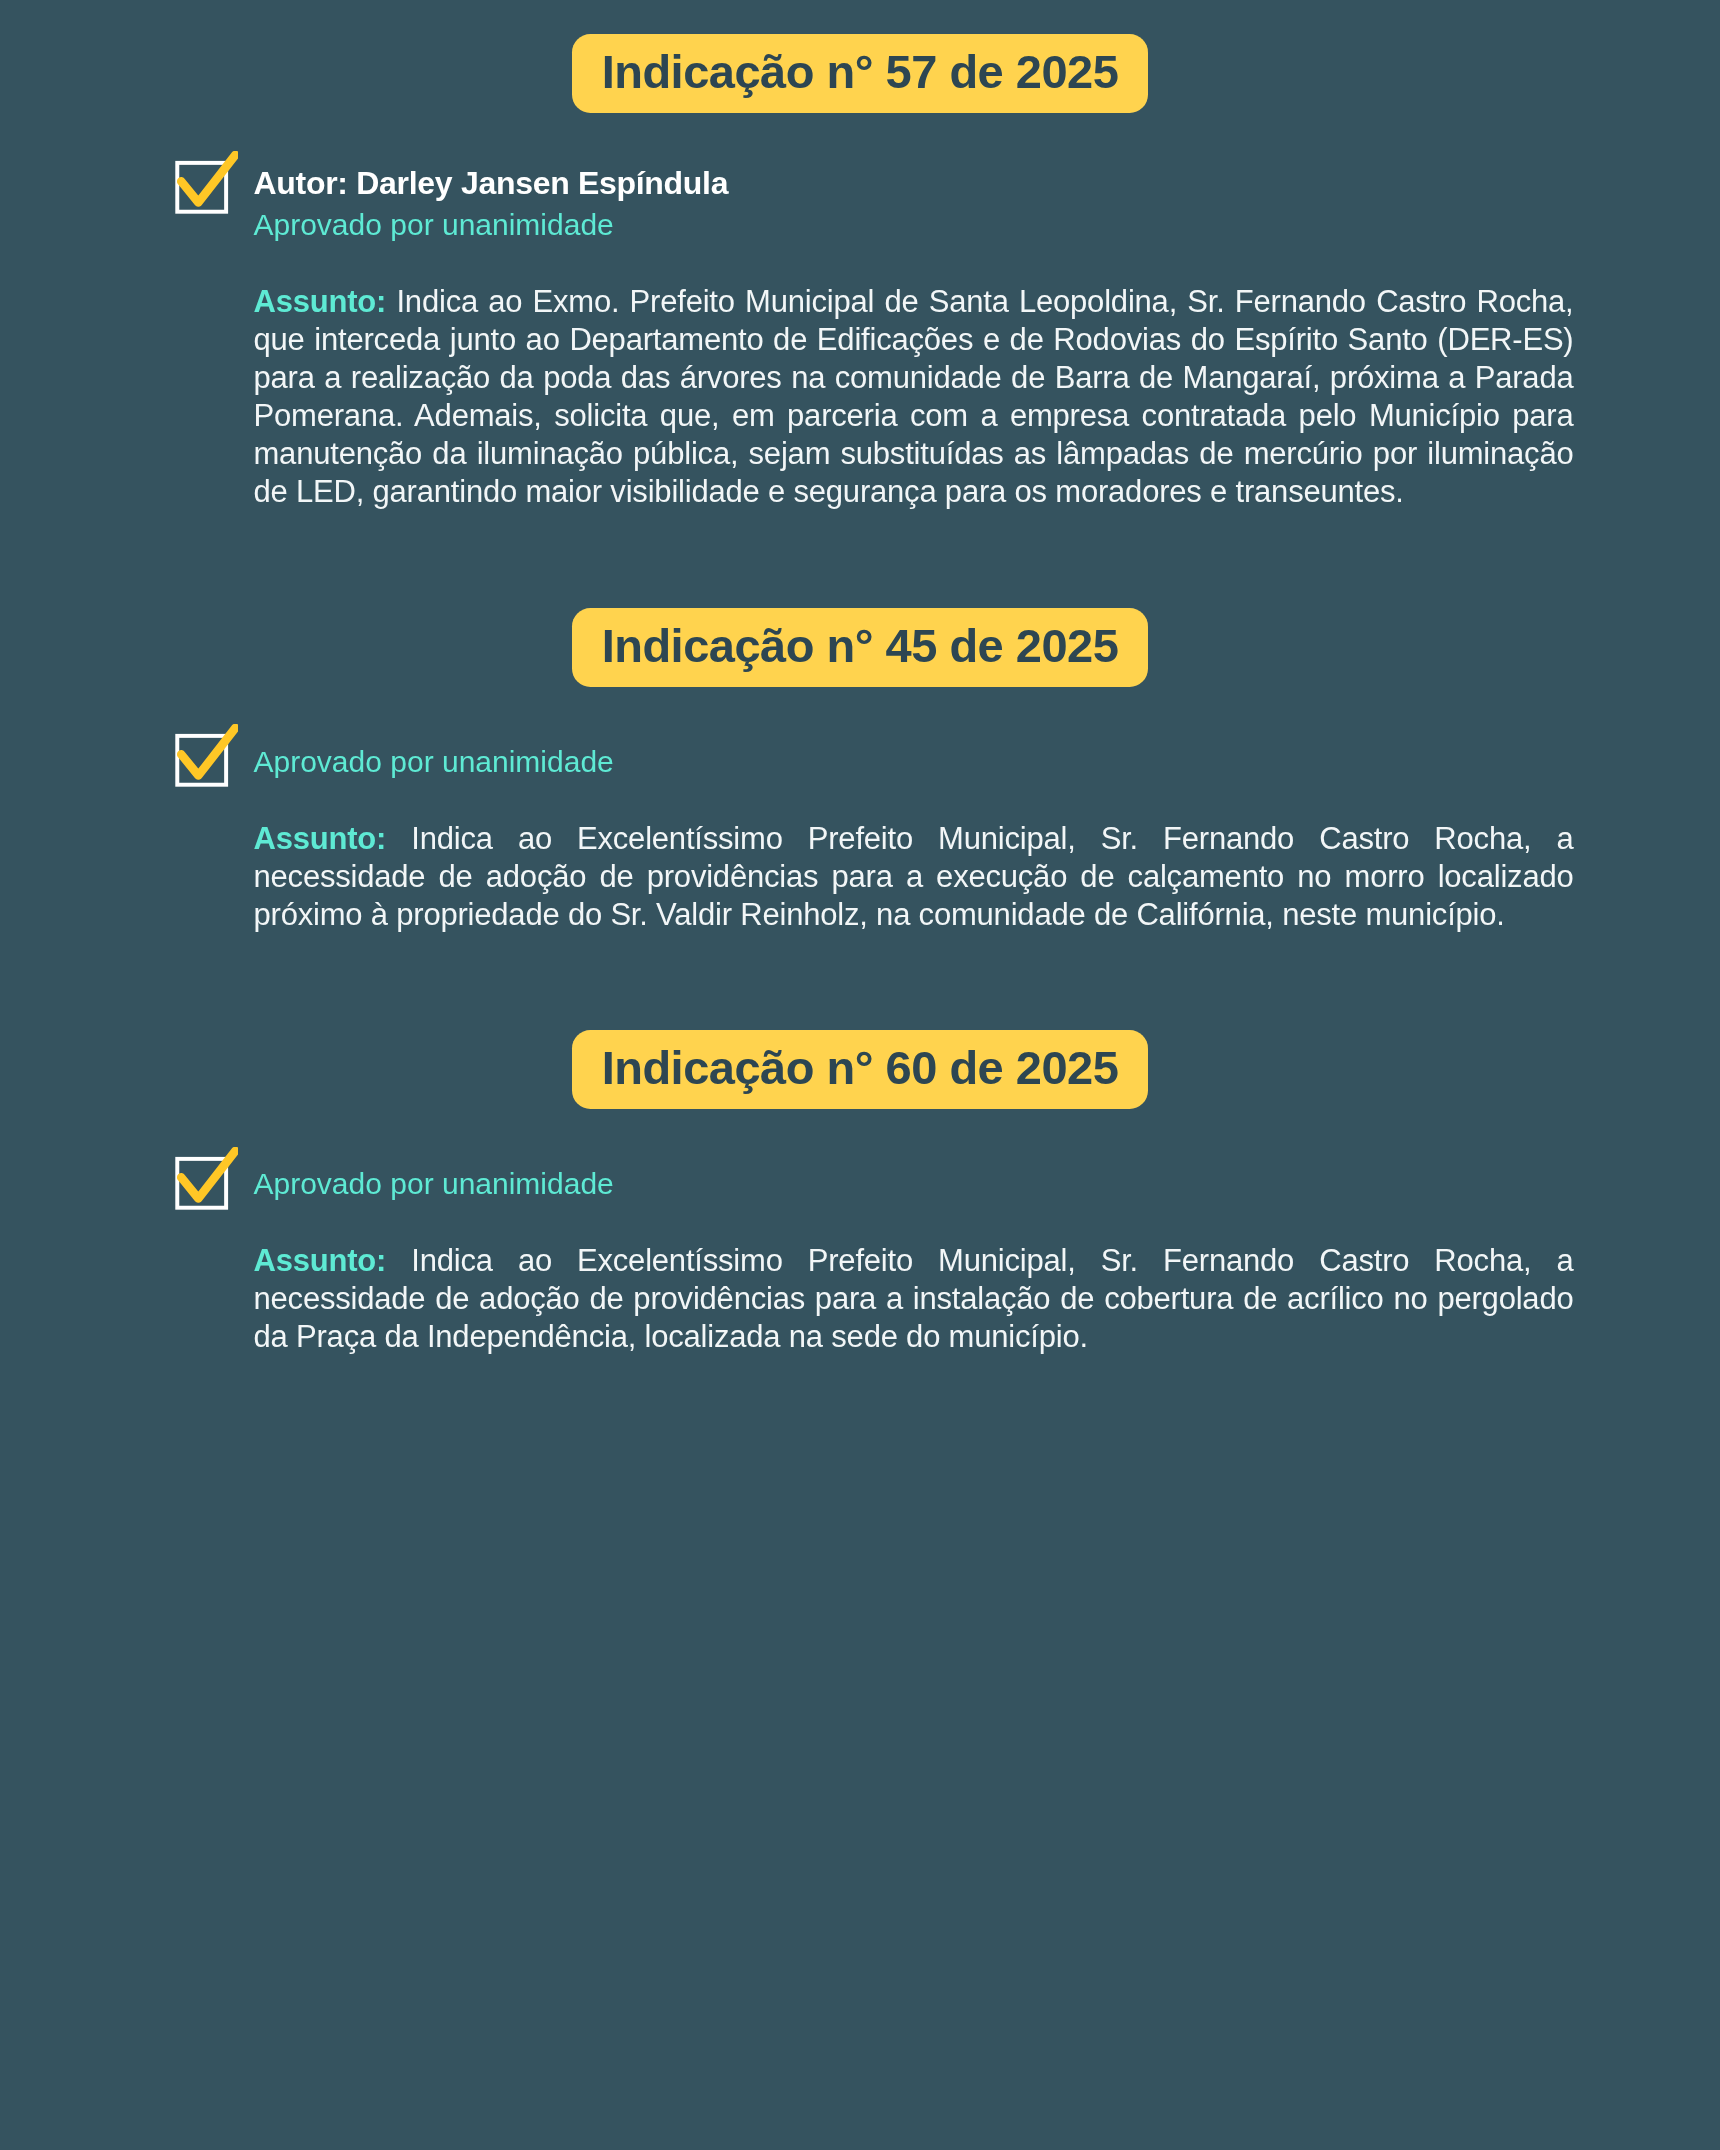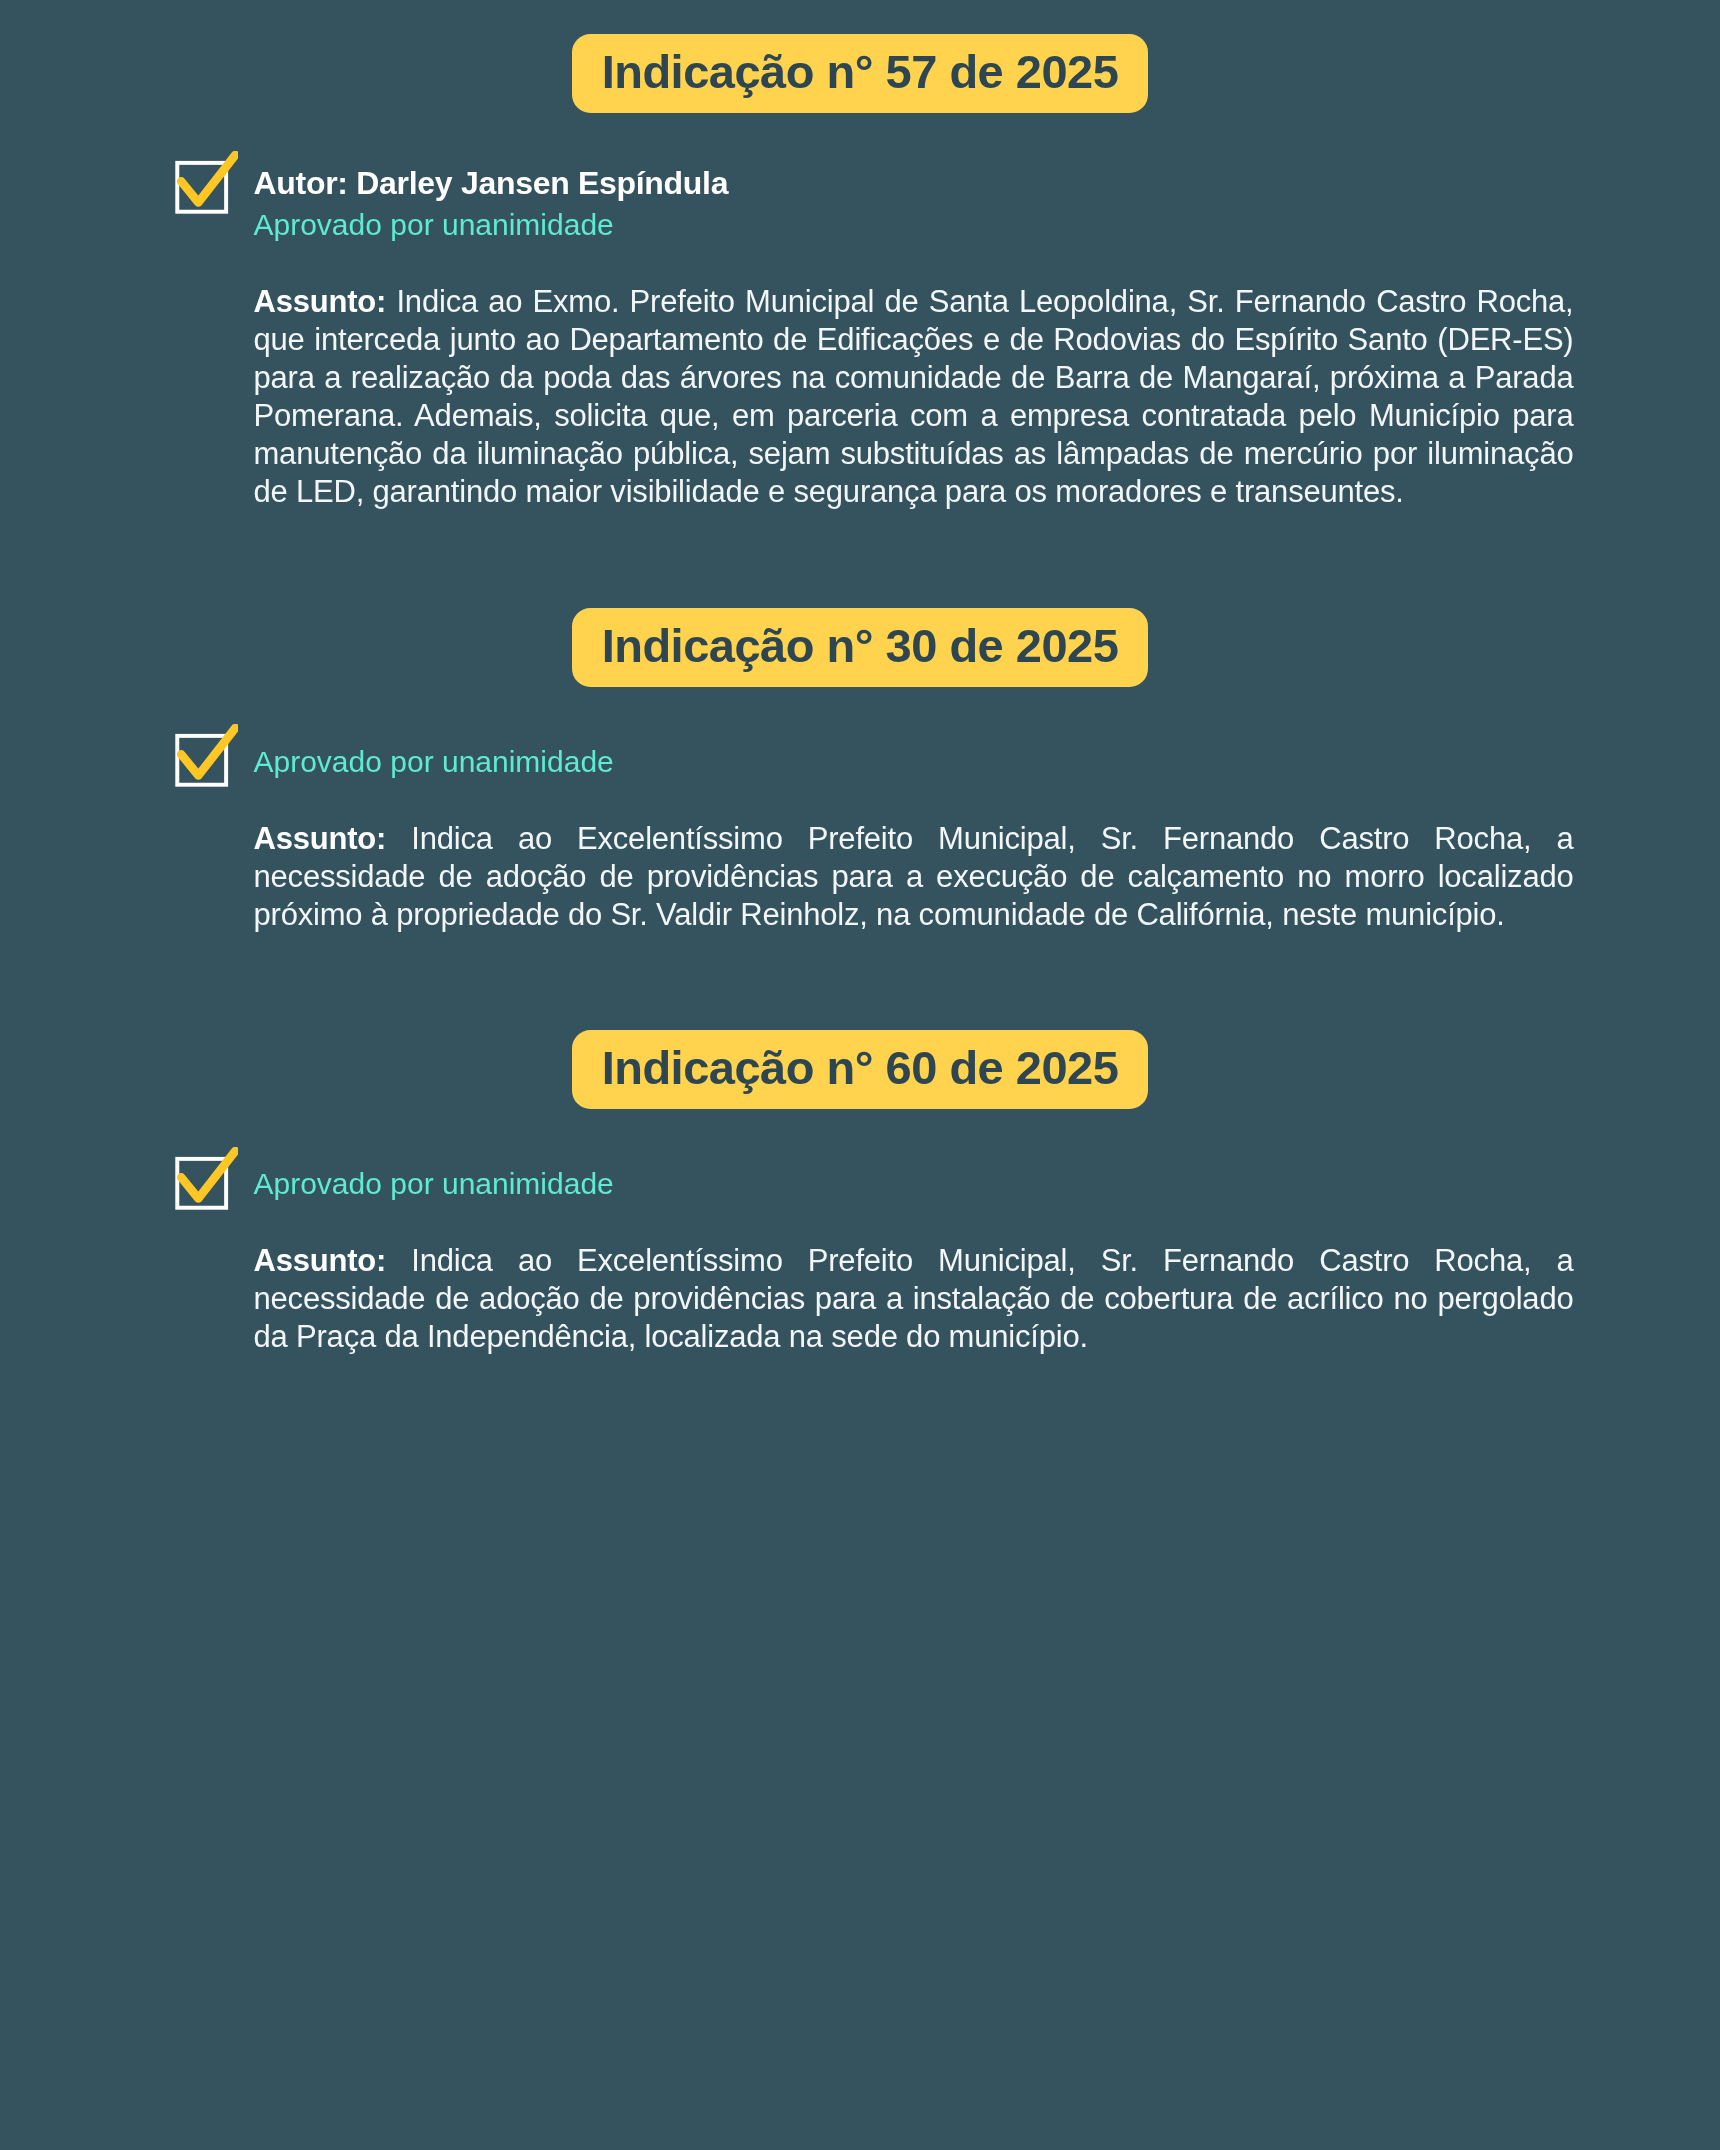--- a/index.html
+++ b/index.html
@@ -83,21 +83,21 @@
     margin-top: 40px;
     font-size: 31px;
     line-height: 1.23;
     text-align: justify;
     text-justify: inter-word;
     color: #f2f6f7;
     letter-spacing: -0.2px;
   }
   .subject .label {
     font-weight: bold;
-    color: #ffffff;
+    color: #5eead4;
   }
 
   
   .gap-after-title { height: 44px; }
   .gap-after-item  { height: 65px; }
   .top-gap { height: 34px; }
 </style>
 </head>
 <body>
 
@@ -124,21 +124,21 @@
         </div>
       </div>
       <p class="subject"><span class="label">Assunto:</span><span> Indica ao Exmo. Prefeito Municipal de Santa Leopoldina, Sr. Fernando Castro Rocha, que interceda junto ao Departamento de Edificações e de Rodovias do Espírito Santo (DER-ES) para a realização da poda das árvores na comunidade de Barra de Mangaraí, próxima a Parada Pomerana. Ademais, solicita que, em parceria com a empresa contratada pelo Município para manutenção da iluminação pública, sejam substituídas as lâmpadas de mercúrio por iluminação de LED, garantindo maior visibilidade e segurança para os moradores e transeuntes.</span></p>
     </div>
   </div>
 
   <div class="gap-after-item"></div>
 
   <div class="item">
     <div class="title-row">
-      <div class="title-pill">Indicação n° 30 de 2025</div>
+      <div class="title-pill">Indicação n° 45 de 2025</div>
     </div>
     <div class="gap-after-title"></div>
     <div class="item-body">
       <div class="author-row">
         <span class="check-icon">
           <svg viewBox="0 0 100 100" width="66" height="66" aria-hidden="true">
             <rect x="8" y="18" width="74" height="74" fill="none" stroke="#ffffff" stroke-width="6"></rect>
             <path d="M14 46 L40 78 L96 6" fill="none" stroke="#ffc726" stroke-width="13" stroke-linecap="round" stroke-linejoin="round"></path>
           </svg>
         </span>

